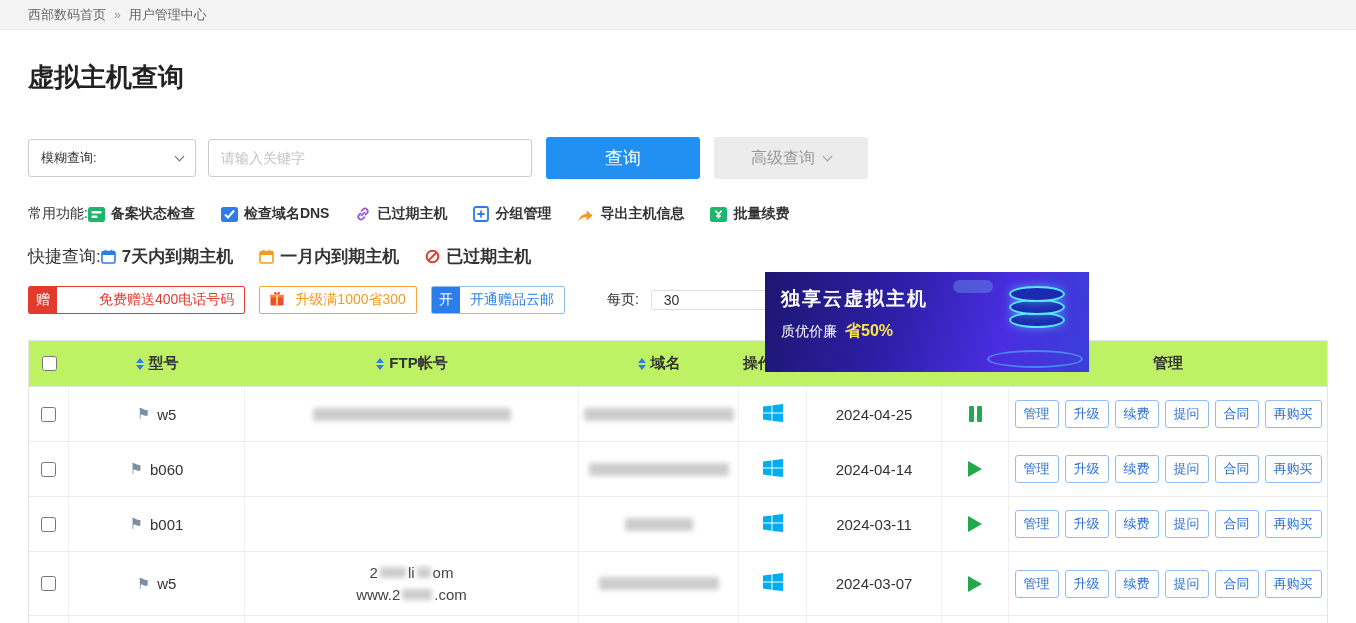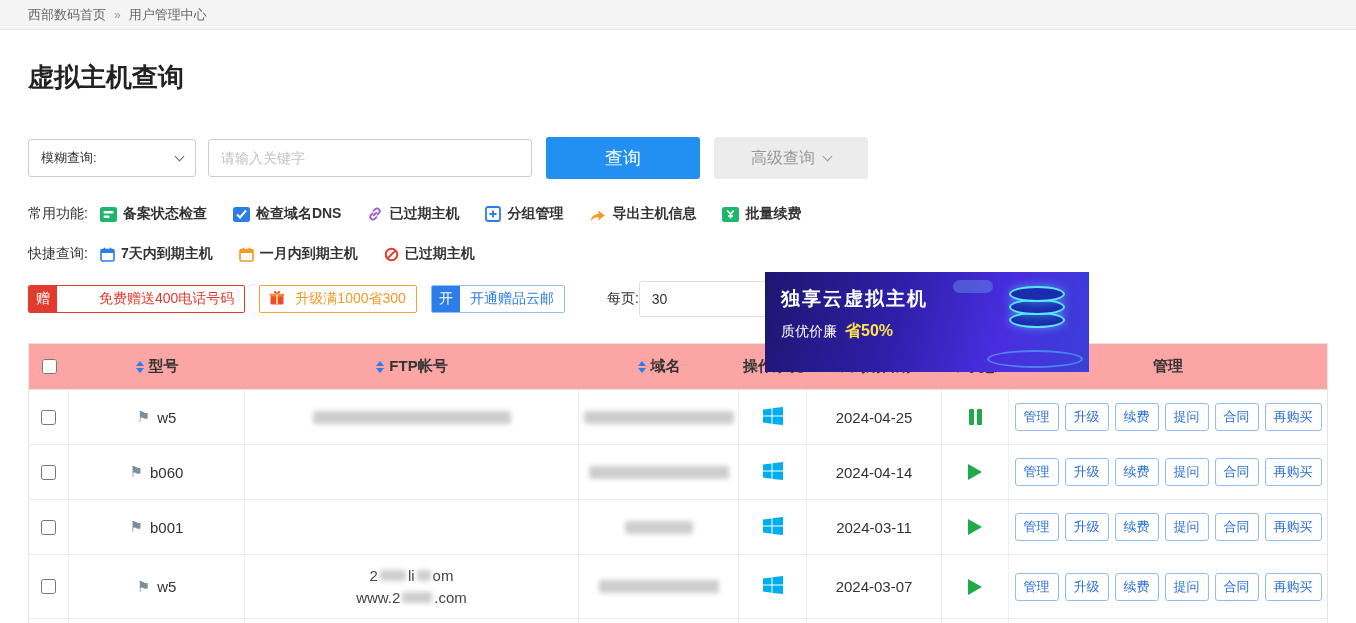--- a/index.html
+++ b/index.html
@@ -46,43 +46,43 @@
   .adv-btn {
     margin-left: 14px; width: 154px; height: 42px; background: #ececec; color: #999;
     border: none; border-radius: 3px; font-size: 16px; cursor: pointer;
     display: flex; align-items: center; justify-content: center; gap: 9px;
     font-family: inherit;
   }
   .adv-btn .chev { border-color: #999; }
 
   
   .func-row { margin-top: 26px; display: flex; align-items: center; font-size: 14px; }
-  .quick-row { margin-top: 22px; display: flex; align-items: center; font-size: 14px; }
-  .row-label { color: #333; margin-right: 12px; }
+  .quick-row { margin-top: 22px; display: flex; align-items: center; font-size: 17px; }
+  .row-label { color: #333; }
   .func-item {
     display: flex; align-items: center; gap: 6px; margin-right: 26px;
     font-weight: 700; color: #333; cursor: pointer; text-decoration: none;
   }
   .func-item svg { display: block; }
 
   
   .promo-row { margin-top: 18px; display: flex; align-items: center; }
   .promo {
     display: flex; align-items: center; height: 28px; border: 1px solid; border-radius: 2px;
     margin-right: 14px; font-size: 14px; cursor: pointer; text-decoration: none; overflow: hidden;
   }
   .promo .badge { height: 100%; display: flex; align-items: center; padding: 0 7px; color: #fff; }
   .promo .plabel { padding: 0 10px; white-space: nowrap; }
   .promo.red { border-color: #e23b2e; }   .promo.red .badge { background: #e23b2e; } .promo.red .plabel { color: #e23b2e; padding-left: 42px; }
   .promo.orange { border-color: #f5a33a; } .promo.orange .plabel { color: #f59a23; } .promo.orange .gift { margin-left: 9px; }
   .promo.blue { border-color: #8fc0f5; }  .promo.blue .badge { background: #2b7de9; } .promo.blue .plabel { color: #2b7de9; }
 
   .page-size { display: flex; align-items: center; margin-left: 28px; font-size: 14px; color: #333; }
   .page-size input {
-    margin-left: 0; width: 160px; height: 36px; border: 1px solid #ddd; border-radius: 3px;
+    margin-left: 12px; width: 160px; height: 20px; border: 1px solid #ddd; border-radius: 3px;
     padding: 0 12px; font-size: 14px; color: #333; outline: none;
   }
   .page-size .unit { margin-left: 12px; }
 
   
   .banner {
     position: absolute; left: 765px; top: 212px; width: 324px; height: 100px;
     background: linear-gradient(105deg, #1d1670 0%, #2d1fa8 40%, #4a2de0 72%, #3a3fd8 100%);
     color: #fff; padding: 14px 16px; cursor: pointer; overflow: hidden;
   }
@@ -102,21 +102,21 @@
     position: absolute; right: 96px; top: 8px; width: 40px; height: 13px; border-radius: 8px;
     background: rgba(127,217,255,.28);
   }
 
   
   .htable { margin-top: 26px; border: 1px solid #e5e5e5; border-bottom: none; }
   .thead, .trow {
     display: grid;
     grid-template-columns: 40px 176px 334px 160px 68px 135px 67px 1fr;
   }
-  .thead { background: #fca5a5; height: 46px; border-bottom: 1px solid #e2e2e2; }
+  .thead { background: #bef264; height: 46px; border-bottom: 1px solid #e2e2e2; }
   .th { display: flex; align-items: center; justify-content: center; gap: 5px; font-size: 15px; font-weight: 700; color: #333; }
   .sorter { display: flex; flex-direction: column; gap: 2px; cursor: pointer; }
   .sorter i { display: block; width: 0; height: 0; border-left: 4px solid transparent; border-right: 4px solid transparent; }
   .sorter .up { border-bottom: 5px solid #2b7de9; }
   .sorter .down { border-top: 5px solid #2b7de9; }
 
   .trow { background: #fff; border-bottom: 1px solid #ececec; min-height: 55px; }
   .trow.tall { min-height: 64px; }
   .trow.stub { min-height: 9px; border-bottom: none; }
   .td {

